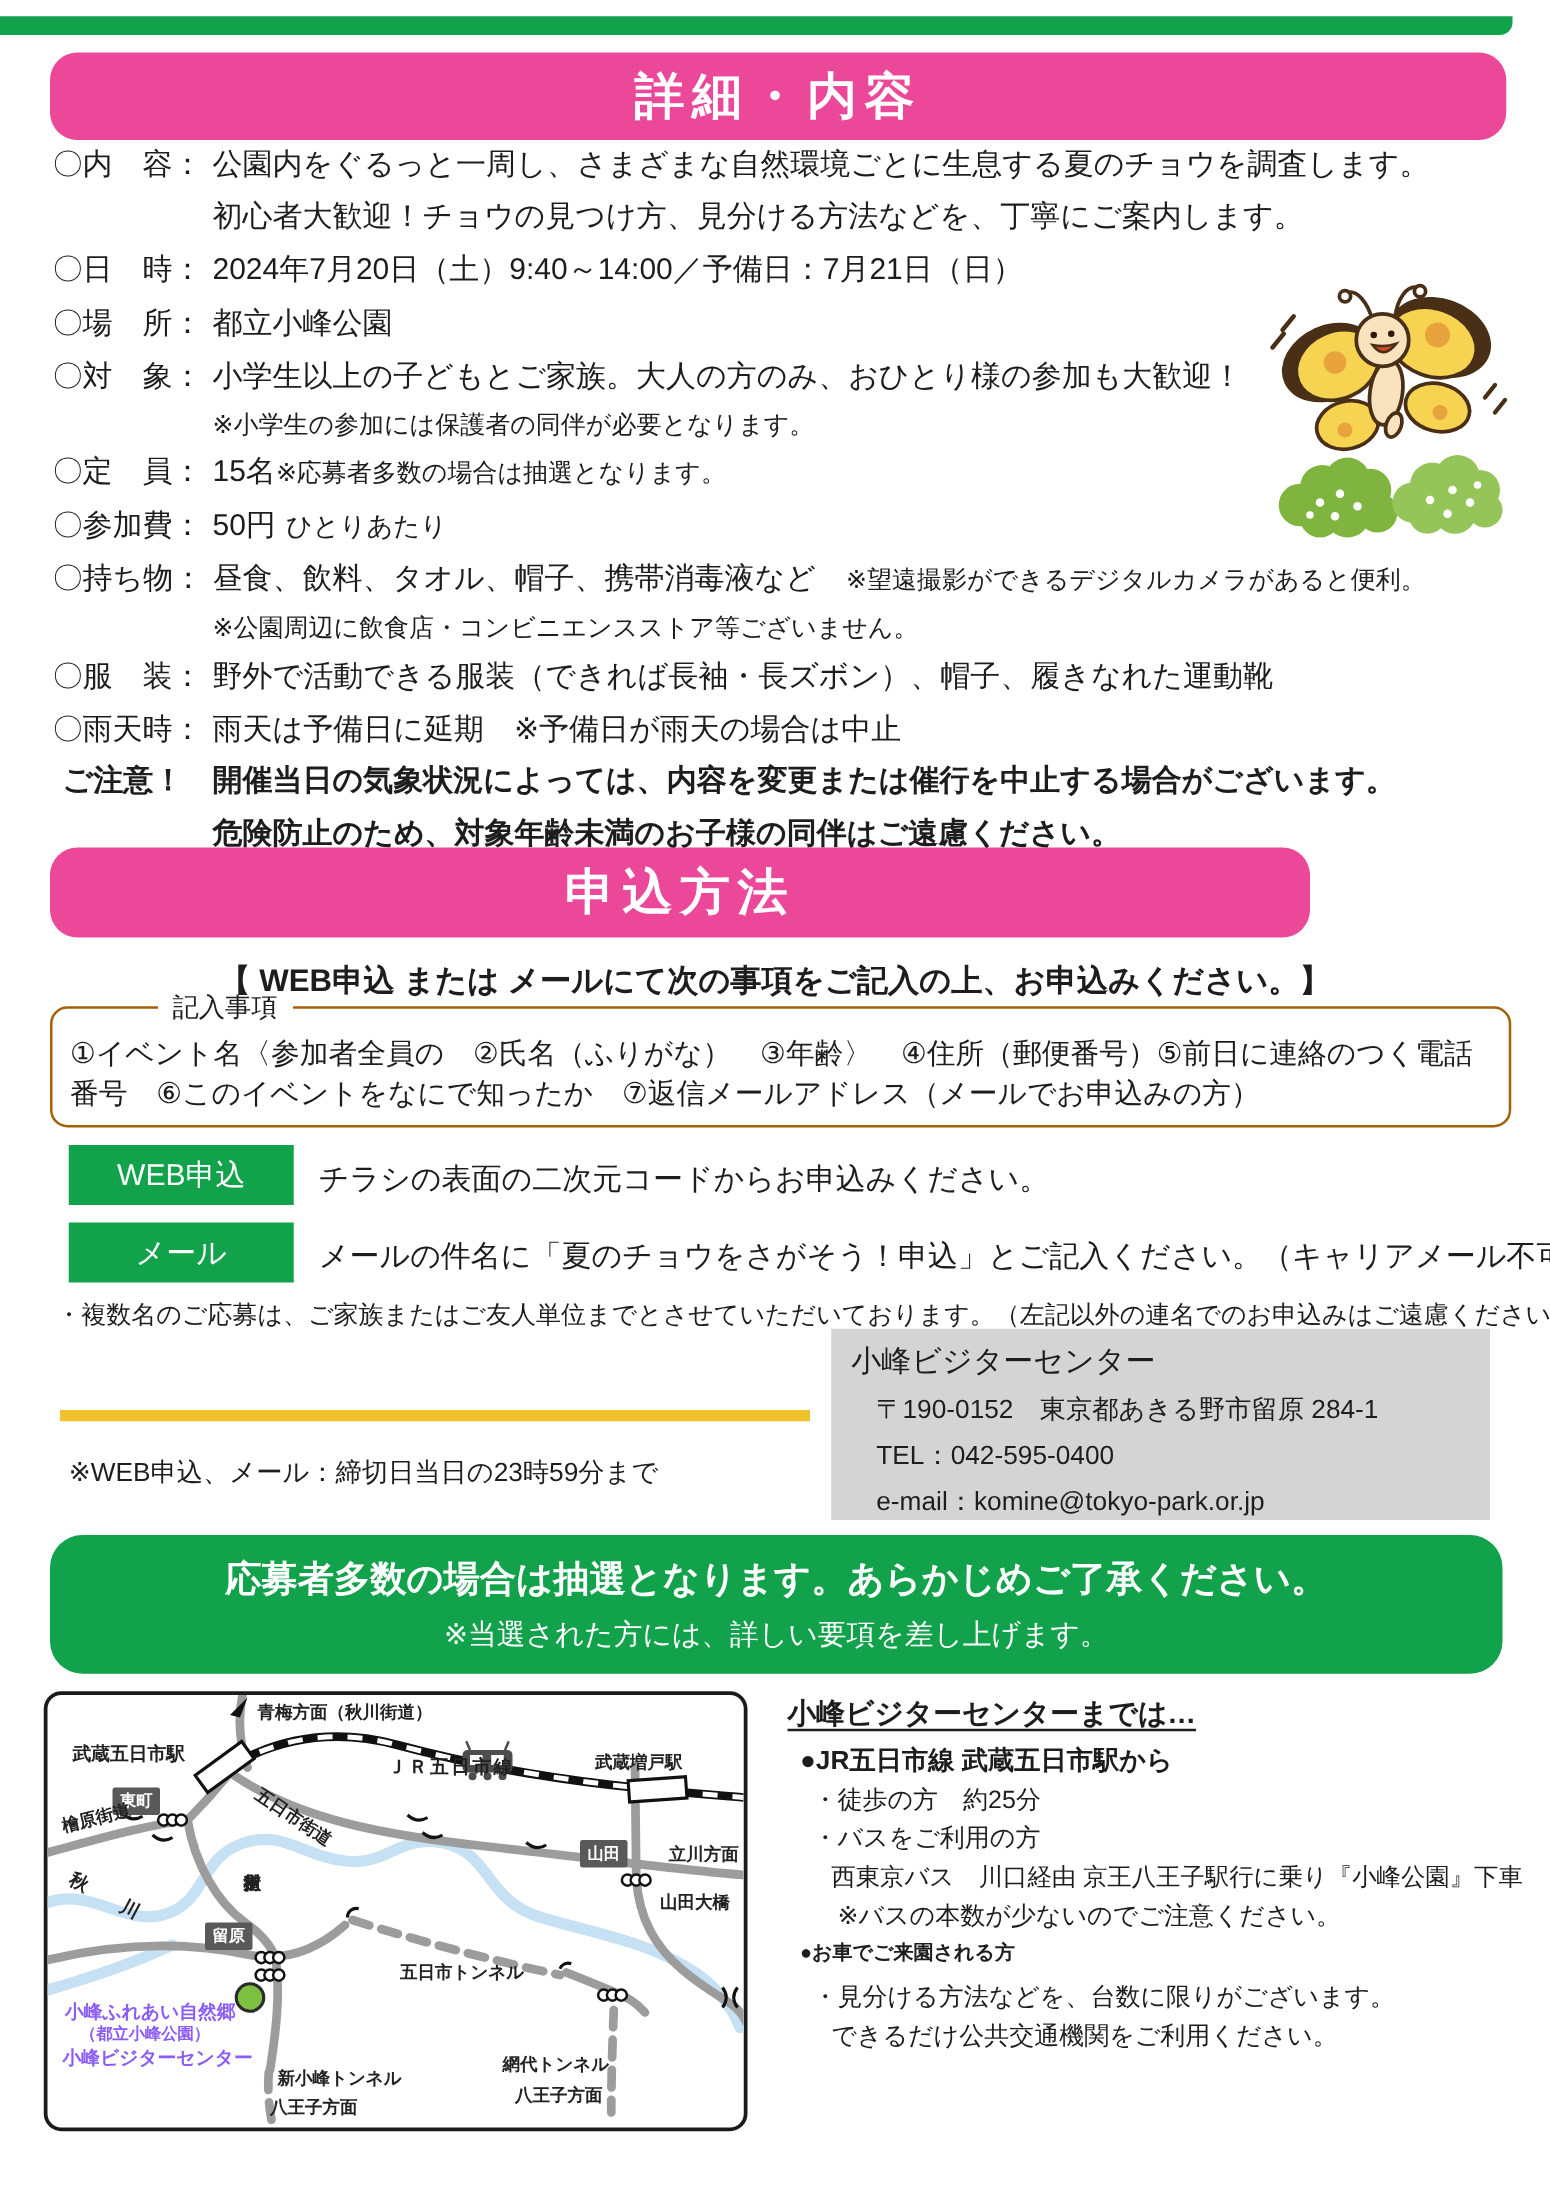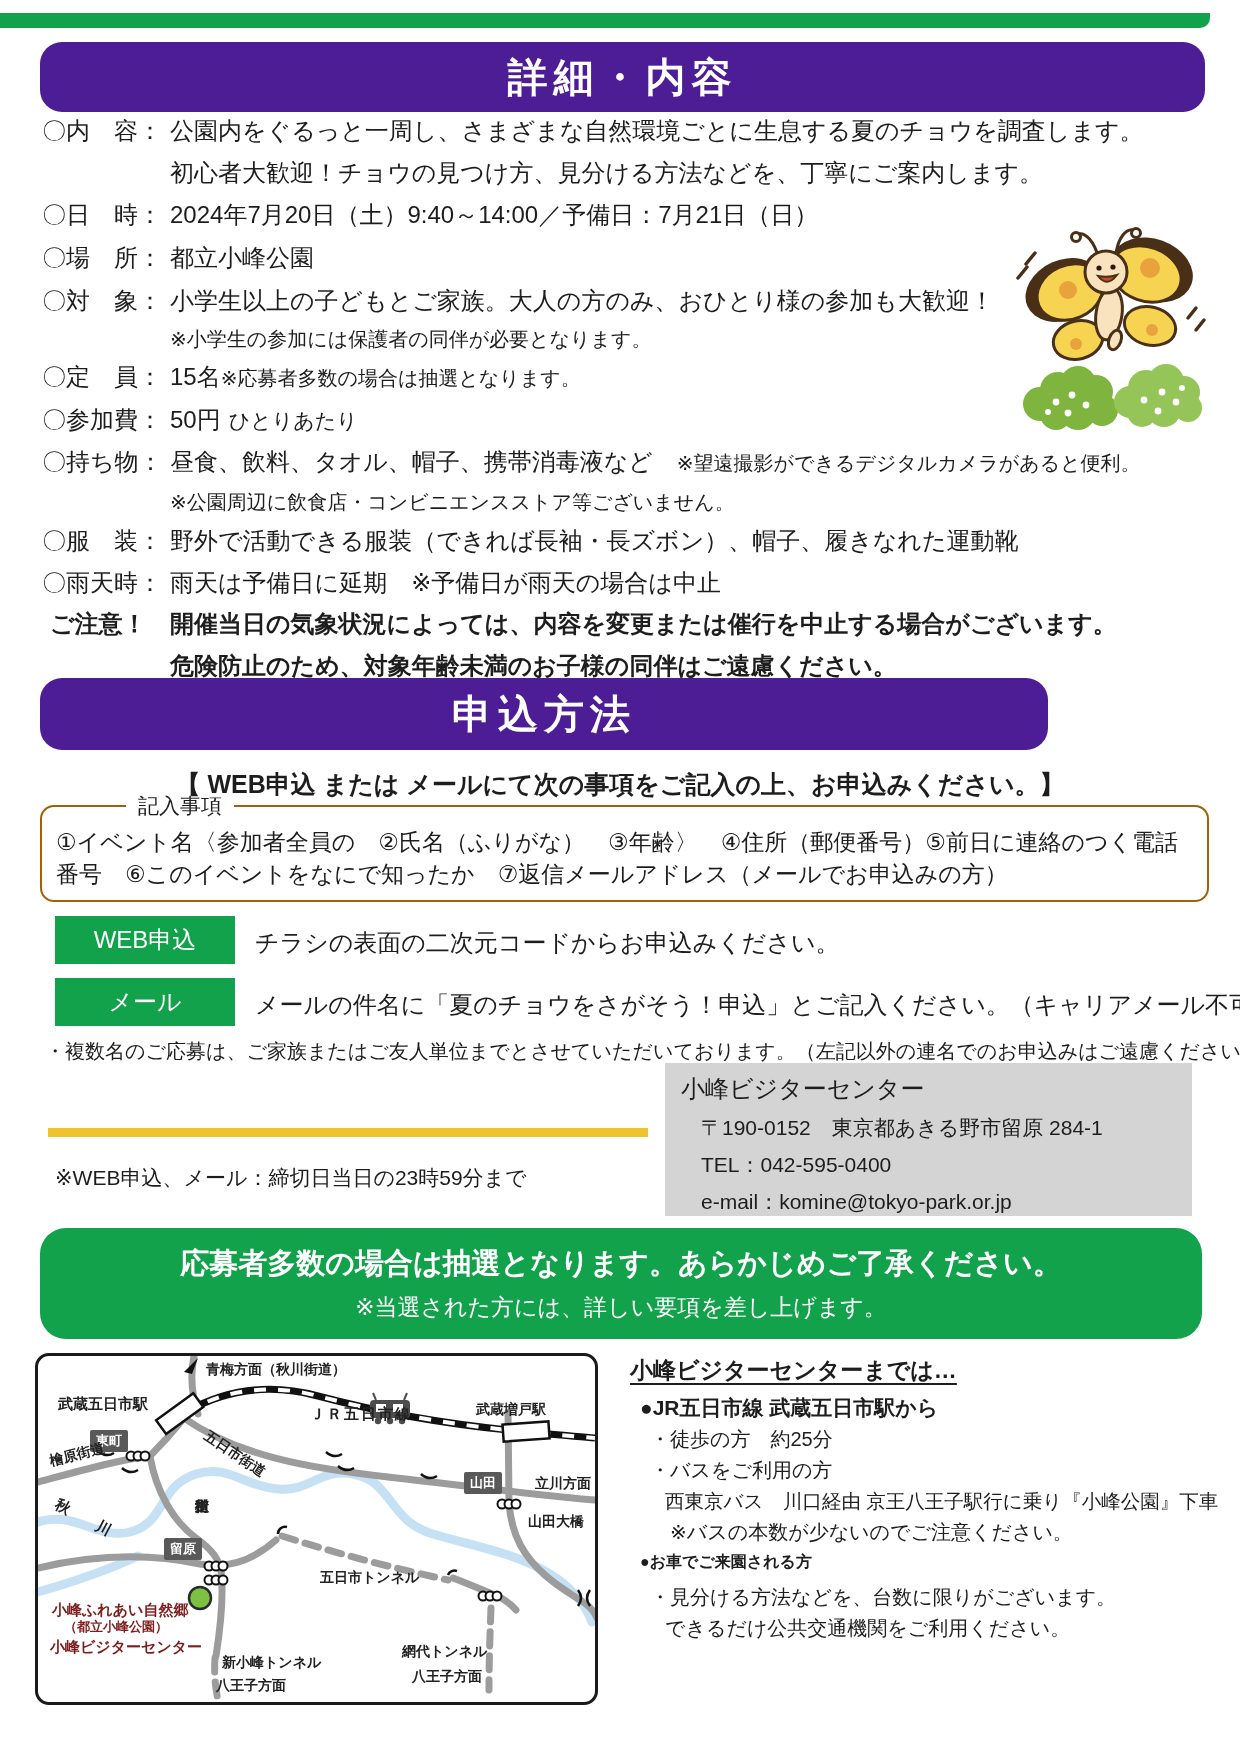--- a/index.html
+++ b/index.html
@@ -1,19 +1,19 @@
 <!DOCTYPE html>
 <html><head>
 <meta charset="utf-8">
 <style>
   html,body{margin:0;padding:0;background:#fff;}
   .page{position:relative;width:1240px;height:1754px;background:#fff;overflow:hidden;
         font-family:"Liberation Sans","DejaVu Sans",sans-serif;color:#1d1d1d;}
   .abs{position:absolute;}
-  .hdr{background:#4c1d95;border-radius:22px;color:#fff;text-align:center;
+  .hdr{background:#ec4899;border-radius:22px;color:#fff;text-align:center;
        font-weight:bold;font-size:40px;letter-spacing:6px;}
   .dl{position:absolute;left:42px;font-size:24px;white-space:nowrap;}
   .dl .lab{display:inline-block;width:128px;}
   .n20{font-size:20px;}
   .n21{font-size:21px;}
   .bold{font-weight:bold;}
   .greenbtn{position:absolute;left:55px;width:180px;height:48px;background:#12A24B;color:#fff;
             font-size:24px;display:flex;align-items:center;justify-content:center;}
   .btndesc{position:absolute;left:255px;font-size:24px;white-space:nowrap;}
   fieldset.formbox{position:absolute;left:40px;top:792px;width:1137px;border:2px solid #a16207;
@@ -24,21 +24,21 @@
            padding:10px 16px;box-sizing:border-box;}
   .graybox .cname{font-size:24px;margin-bottom:4px;}
   .graybox .cline{font-size:21px;margin-left:20px;line-height:37px;}
   .lottery{position:absolute;left:40px;top:1228px;width:1162px;height:111px;background:#12A24B;
            border-radius:26px;color:#fff;text-align:center;}
   .mapbox{position:absolute;left:35px;top:1353px;width:563px;height:352px;background:#fff;
           border:3px solid #1a1a1a;border-radius:14px;box-sizing:border-box;overflow:hidden;}
   .maplabel{position:absolute;font-size:14px;font-weight:bold;color:#222;white-space:nowrap;line-height:1.1;}
   .mapbox .tag{position:absolute;background:#595959;color:#fff;font-size:13px;font-weight:bold;
           padding:2px 6px;border-radius:2px;white-space:nowrap;}
-  .greenlbl{color:#7f1d1d;}
+  .greenlbl{color:#8b5cf6;}
   .acc{position:absolute;white-space:nowrap;}
   .underline-y{position:absolute;left:48px;top:1128px;width:600px;height:9px;background:#F0C22B;}
 </style>
 </head>
 <body>
 
 <div class="page">
 
   <div class="abs" style="left:0;top:13px;width:1210px;height:15px;background:#12A24B;border-bottom-right-radius:10px;"></div>
 

